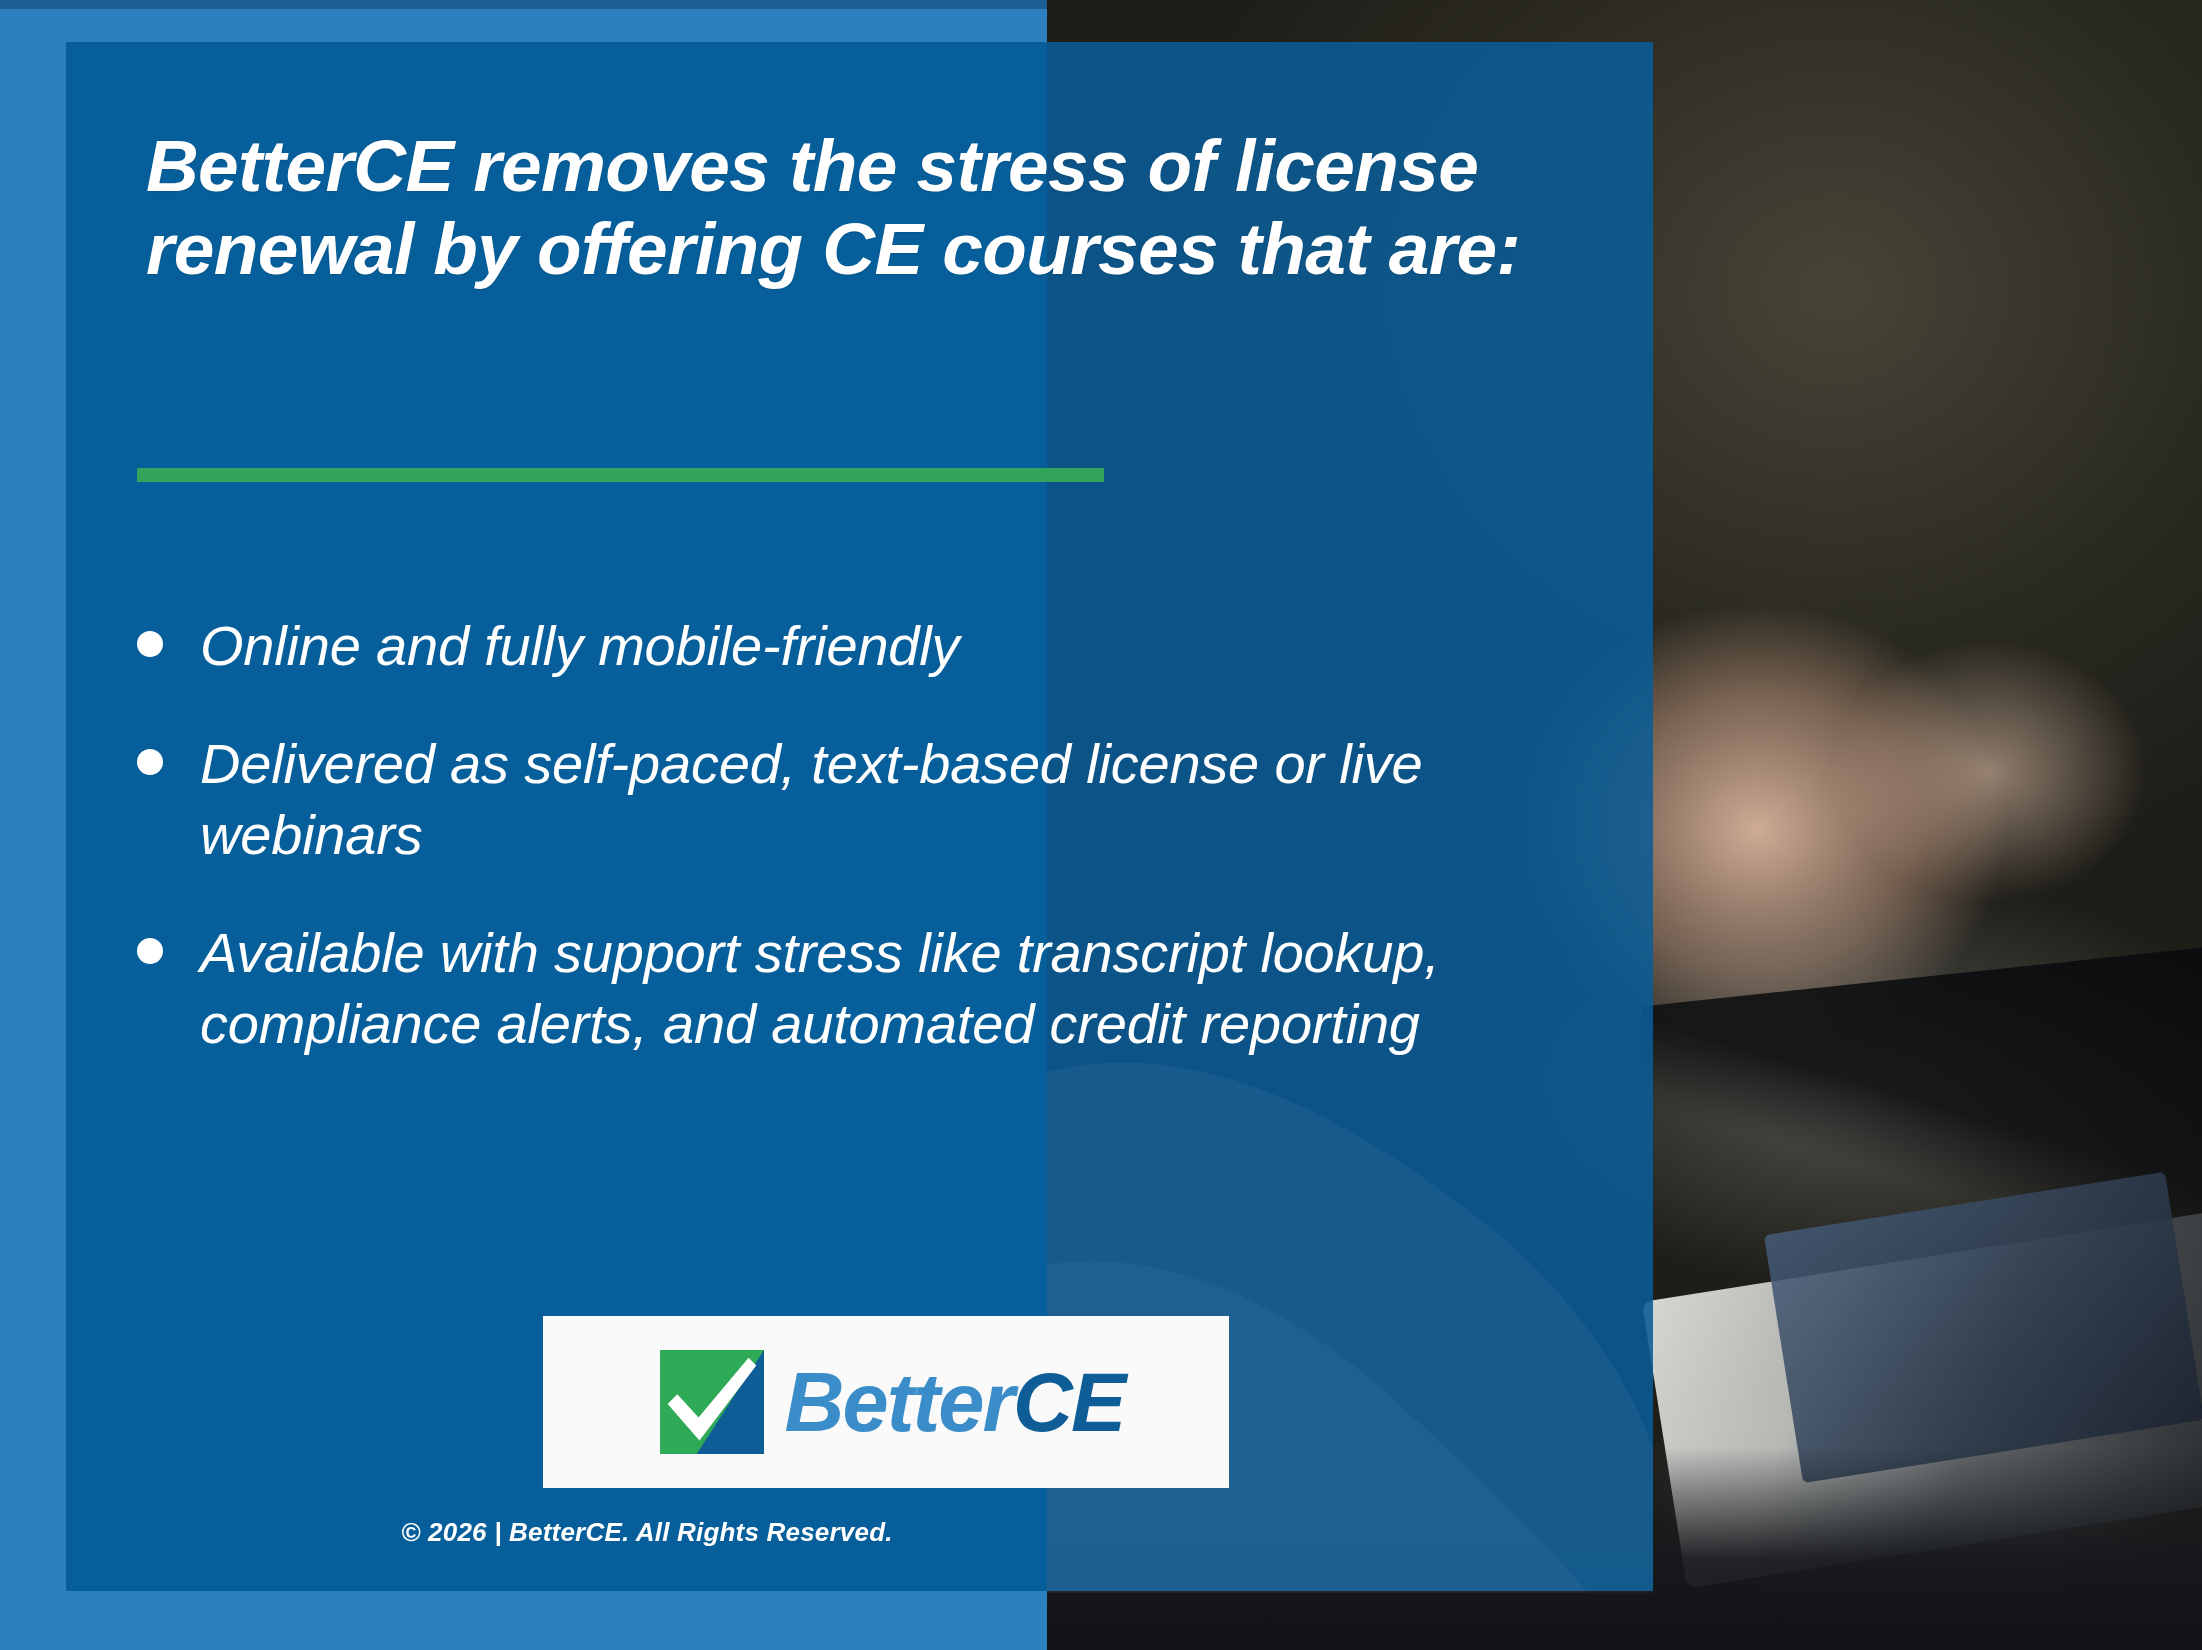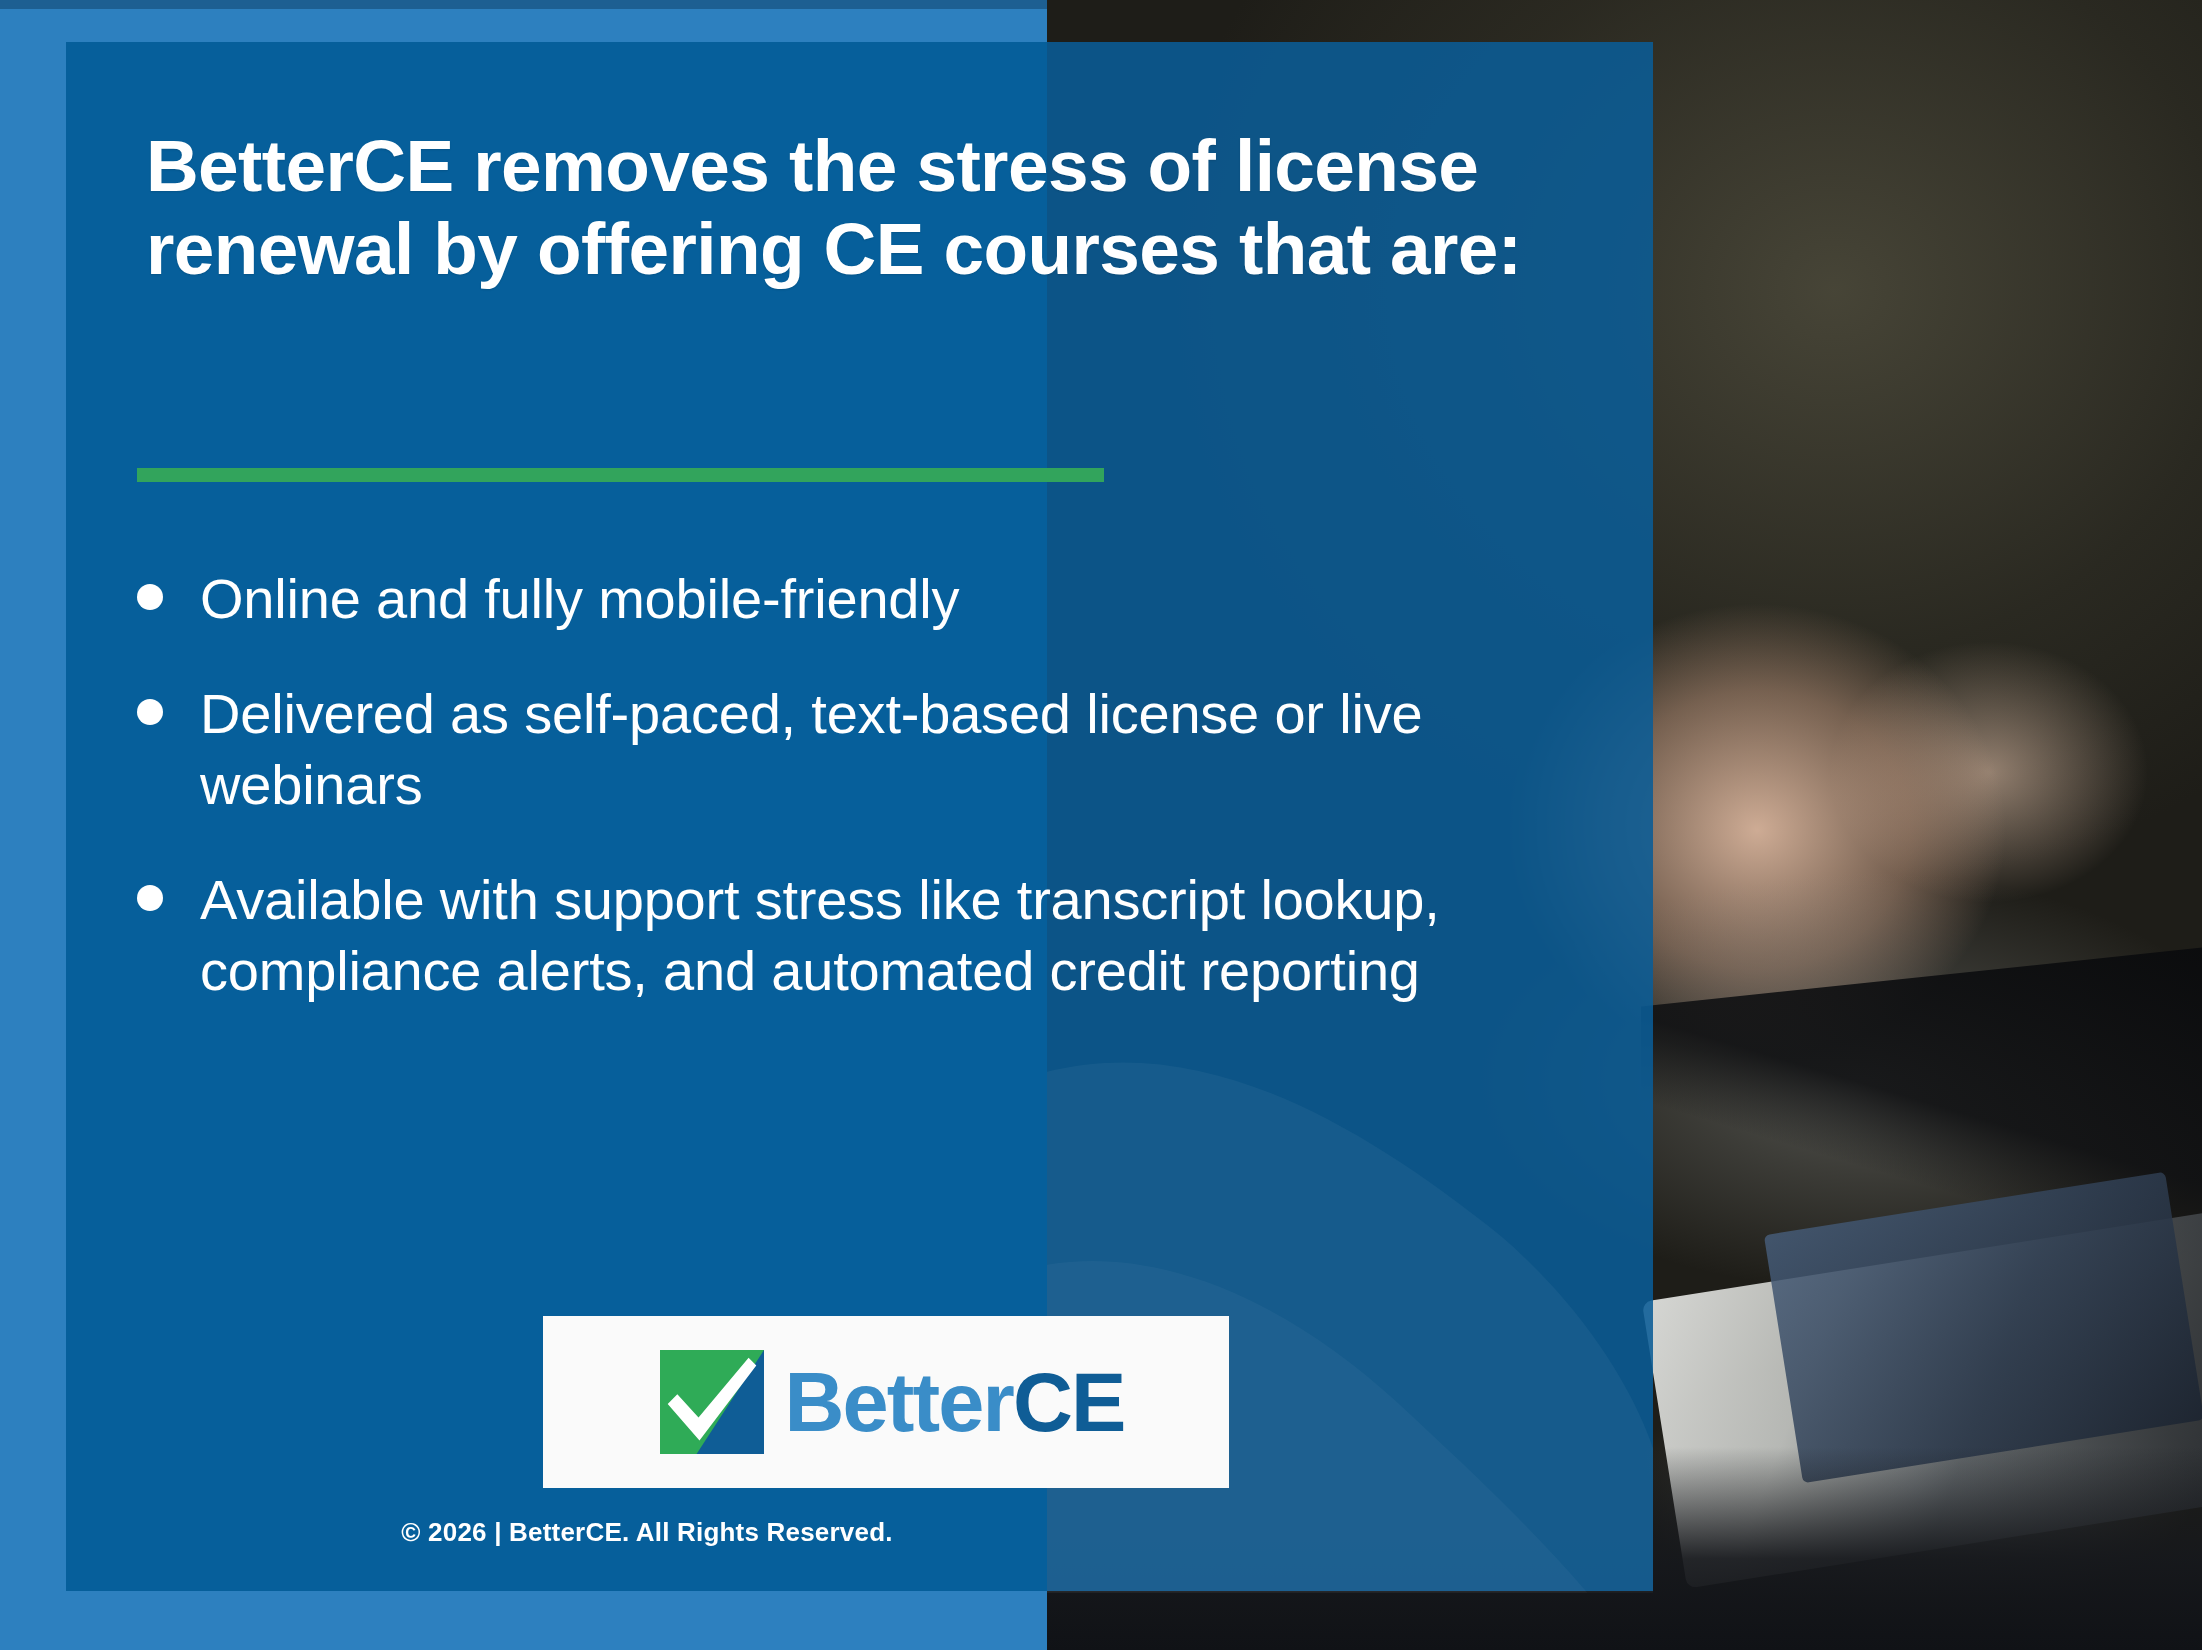--- a/index.html
+++ b/index.html
@@ -80,20 +80,21 @@
     position:absolute; left:1047px; top:946px; width:606px; height:647px;
     overflow:hidden;
     pointer-events:none;
   }
   .card-right-wave svg{ display:block; }
 
   
   .content{
     position:absolute; left:66px; top:42px; width:1587px; height:1375px;
     padding:12px;
+    font-style:italic;
   }
 
   .headline{
     position:absolute; left:80px; top:82px; width:1448px;
     color:#ffffff;
     font-size:73px;
     line-height:1.14;
     font-weight:700;
     letter-spacing:-0.6px;
     text-shadow:0 1px 1.9px rgba(0,0,0,.12);
@@ -106,20 +107,21 @@
   }
 
   .bullets{
     position:absolute; left:71px; top:521px; width:1390px;
     list-style:none;
   }
   .bullet{
     display:flex;
     align-items:flex-start;
     margin-bottom:44px;
+    margin-top:47px;
   }
   .bullet:last-child{ margin-bottom:0; }
   .dot{
     flex:0 0 auto;
     width:26px; height:26px;
     border-radius:50%;
     background:#ffffff;
     margin-top:21px;
     margin-right:37px;
   }

